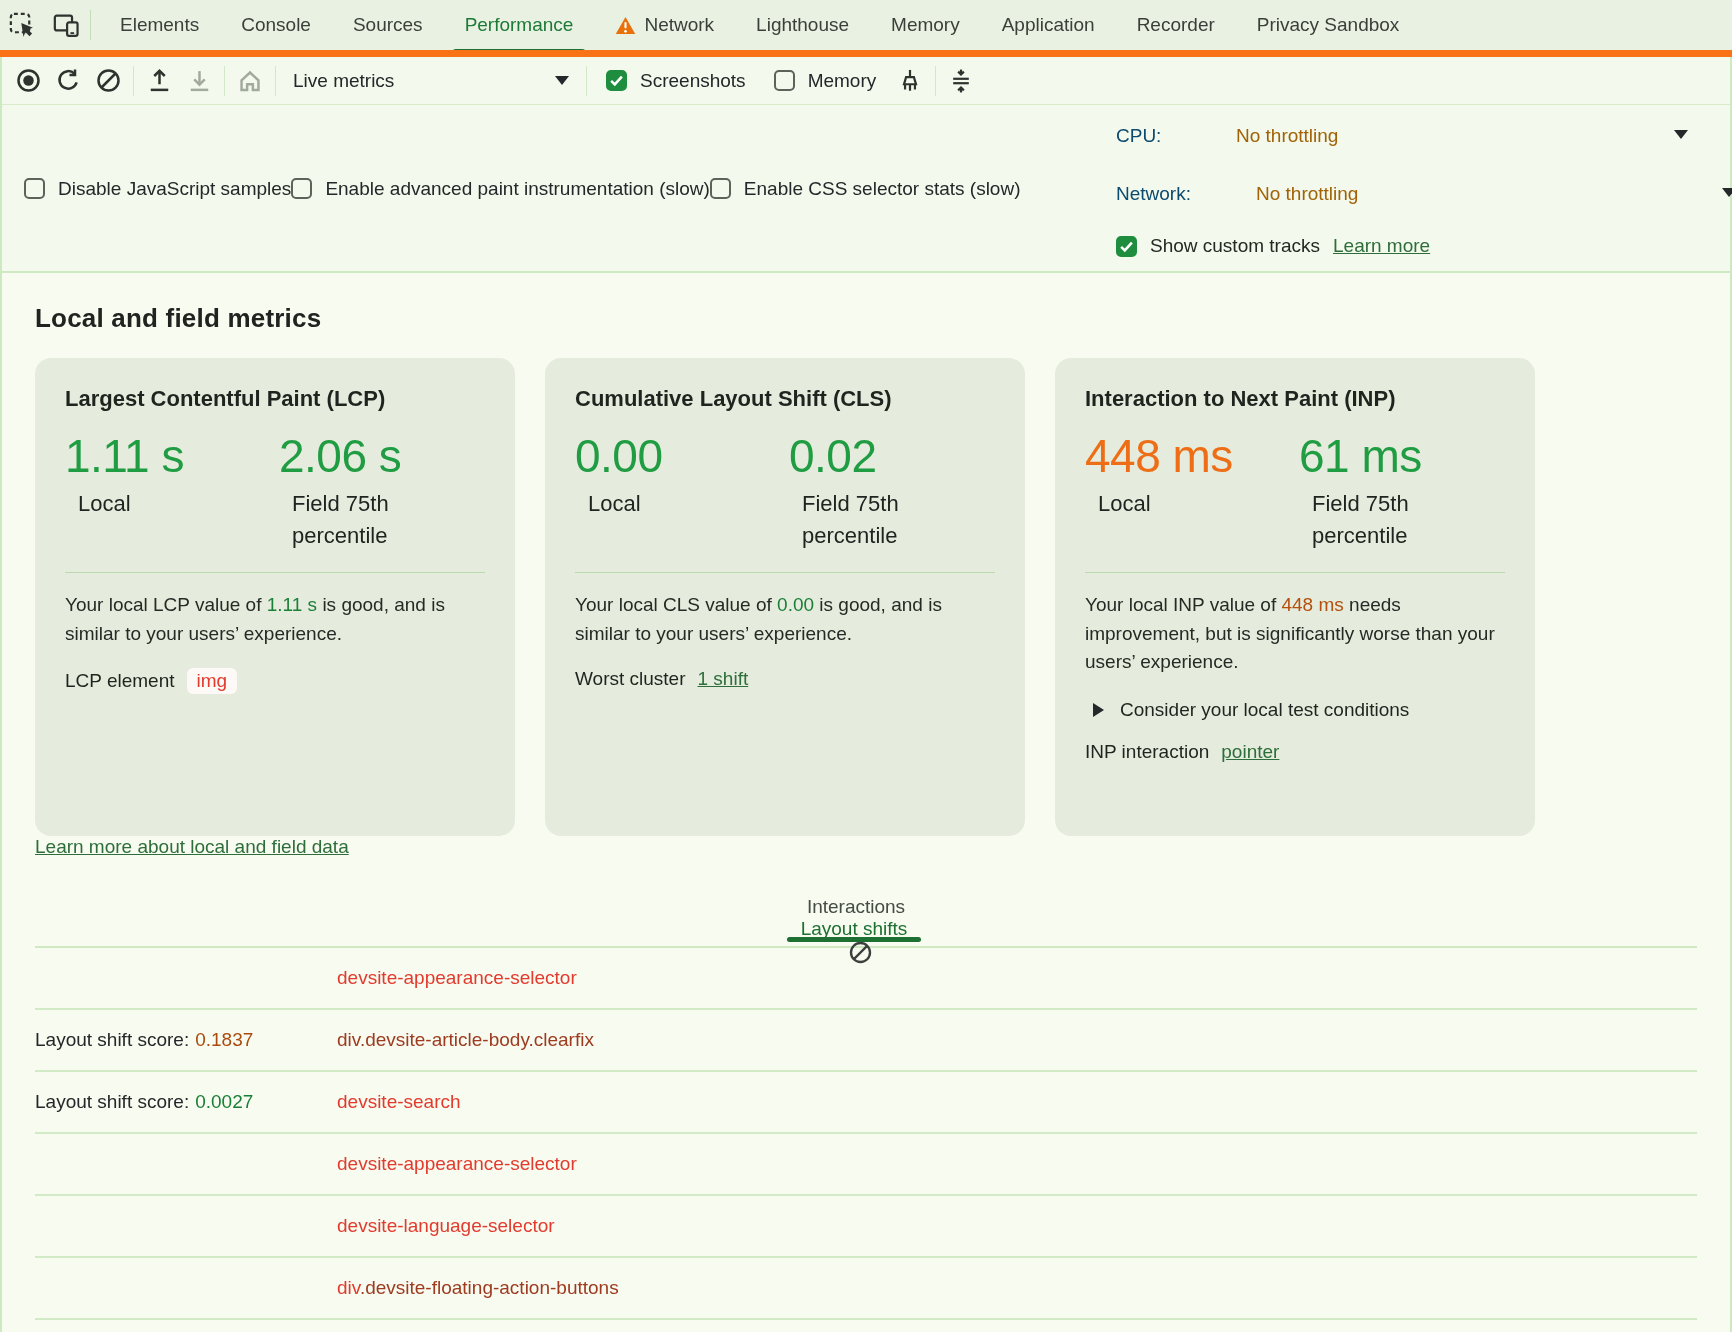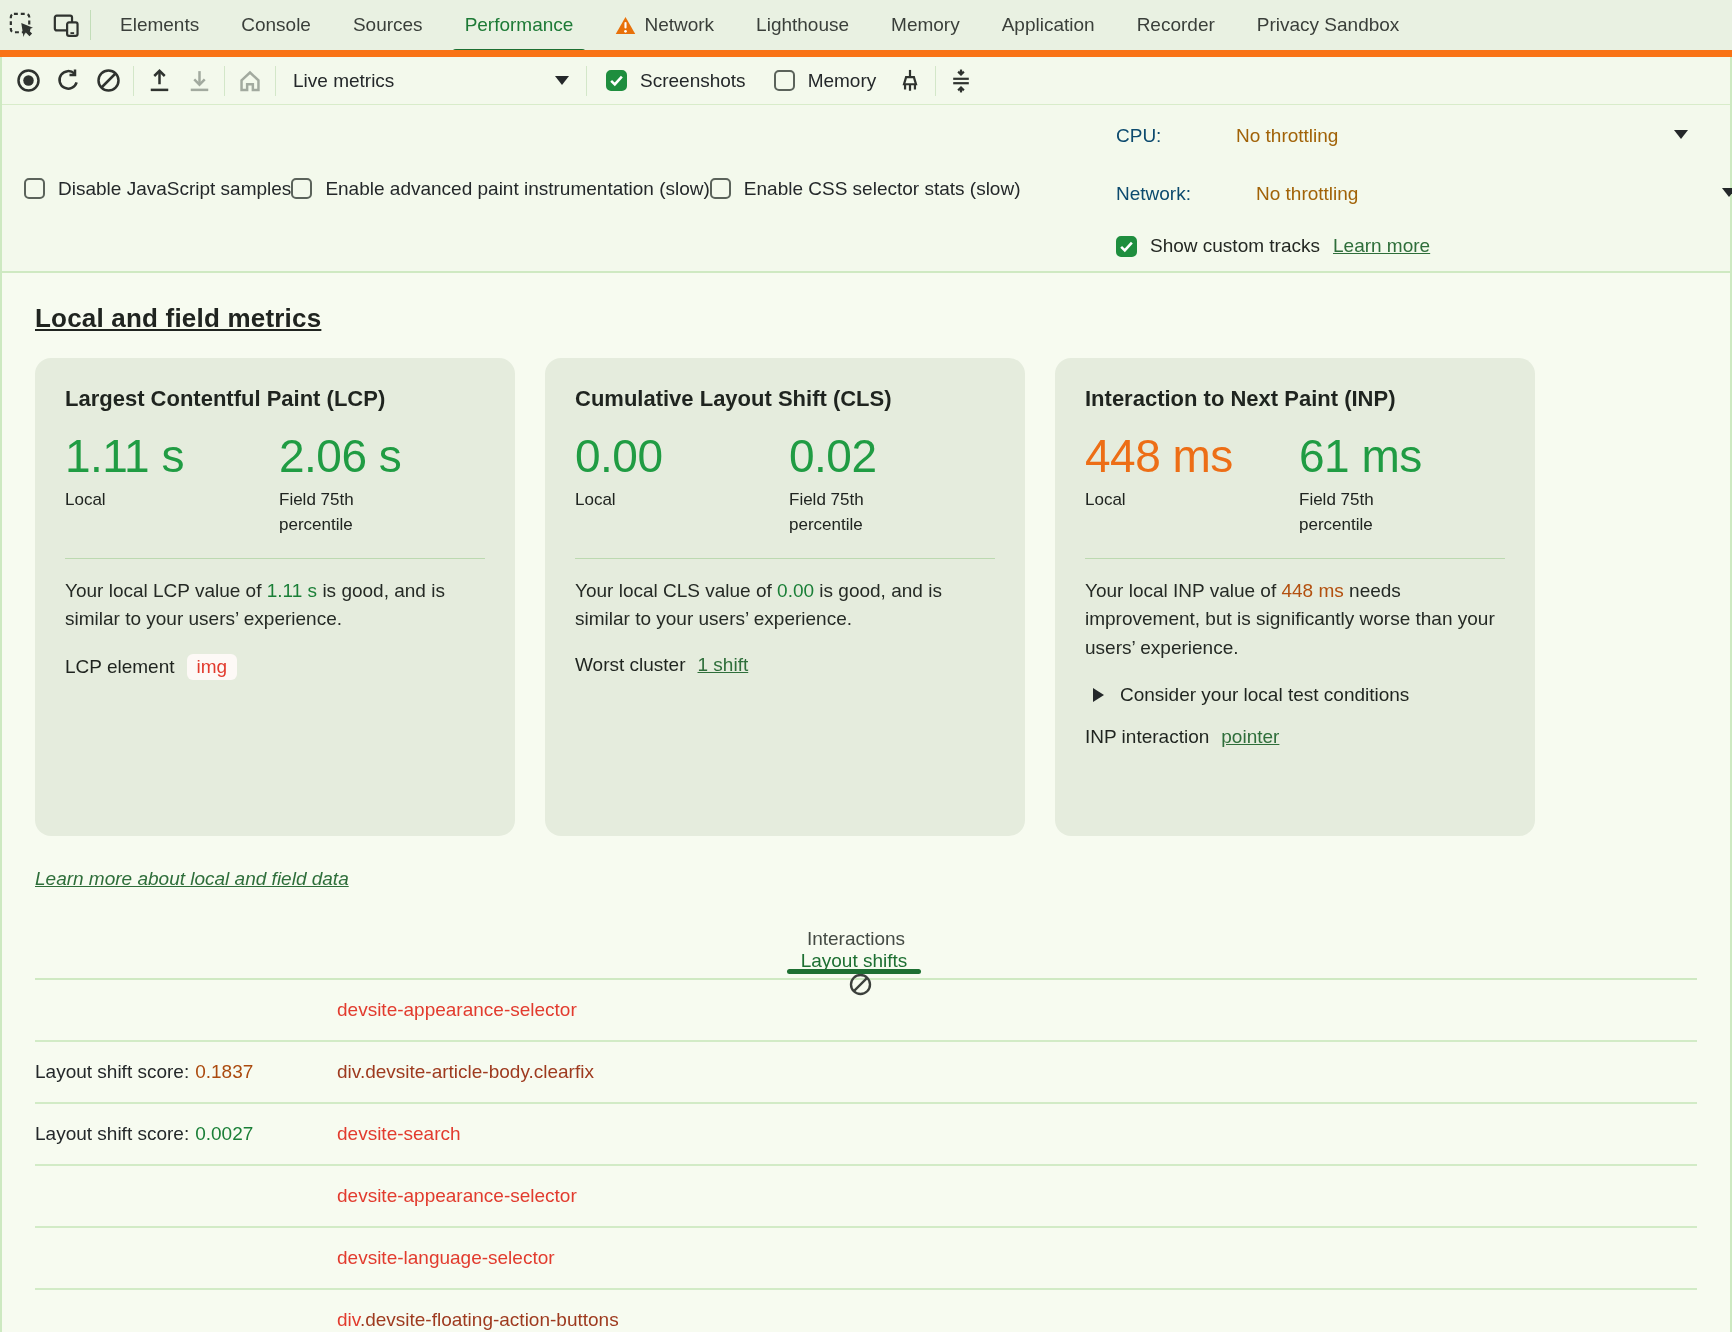--- a/index.html
+++ b/index.html
@@ -61,45 +61,45 @@
   .throttle-row { position:relative; display:flex; align-items:center; font-size:19px; height:32px; }
   .throttle-row .t-label { width:110px; color:#0c4a6e; }
   .throttle-row .t-label.wide { width:130px; }
   .throttle-row .t-value { margin-left:10px; color:#a16207; }
   .throttle-row .caret-down { position:absolute; top:10px; }
   .tracks-row { display:flex; align-items:center; gap:13px; font-size:19px; }
   .glink { color:#2e6e3a; text-decoration:underline; cursor:pointer; }
 
   
   main { padding:30px 33px 0 33px; background:#f7fbf0; }
-  h2.metrics-heading { font-size:26px; font-weight:700; color:#202420; letter-spacing:.2px;text-decoration:underline; }
+  h2.metrics-heading { font-size:26px; font-weight:700; color:#202420; letter-spacing:.2px; }
 
   .cards { display:grid; grid-template-columns:repeat(3,480px); gap:30px; margin-top:24px; max-width:1500px; }
   .card {
     background:#e5ecdd; border-radius:16px; padding:28px 30px; min-height:478px;
     font-size:19px; color:#252a25;
   }
   .card h3 { font-size:22px; font-weight:600; color:#1f241f; margin-bottom:20px; }
   .values { display:grid; grid-template-columns:190px 1fr; column-gap:24px; }
   .val-num { font-size:46px; line-height:1.05; letter-spacing:-.5px; color:#209c43; font-weight:400; }
   .val-num.orange { color:#ed6e16; }
-  .val-label { margin-top:8px; font-size:17px; color:#202420; max-width:130px; line-height:1.45; }
+  .val-label { margin-top:8px; font-size:22px; color:#202420; max-width:130px; line-height:1.45;margin-left:13px; }
   .card hr { border:none; border-top:1.5px solid #bcd9b0; margin:20px 0 18px 0; }
   .card p.desc { line-height:1.5; }
   .inline-green { color:#1a7f37; font-weight:500; }
   .inline-orange { color:#b3500f; font-weight:500; }
   .extra { margin-top:20px; display:flex; align-items:center; gap:12px; }
   .extra-label { font-weight:500; color:#1f241f; }
   .chip {
     background:#fdf9f6; color:#e23b2e; border-radius:6px; padding:2px 10px; font-size:19px;
   }
   .disclosure { margin-top:22px; display:flex; align-items:center; gap:16px; font-weight:500; color:#1f241f; padding-left:8px; }
   .tri-right { width:0; height:0; border-top:7px solid transparent; border-bottom:7px solid transparent; border-left:11px solid #24282a; }
 
-  .learn-link { display:inline-block; margin-top:32px; font-size:19px;font-style:italic; }
+  .learn-link { display:inline-block; font-size:19px; }
 
   
   .tabstrip {
     margin-top:38px; height:52px; border-bottom:2px solid #cfe9c2;
     display:flex; align-items:center;flex-direction:column;
   }
   .ltab { position:relative; height:52px; display:flex; align-items:center; padding:0 14px; margin-right:24px; font-size:19px; font-weight:500; color:#454b45; cursor:default; }
   .ltab:first-child { margin-left:4px; }
   .ltab.active { color:#1d6f32; }
   .ltab.active::after { content:""; position:absolute; left:0; right:0; bottom:-2px; height:5px; border-radius:4px; background:#1d6f32; }

